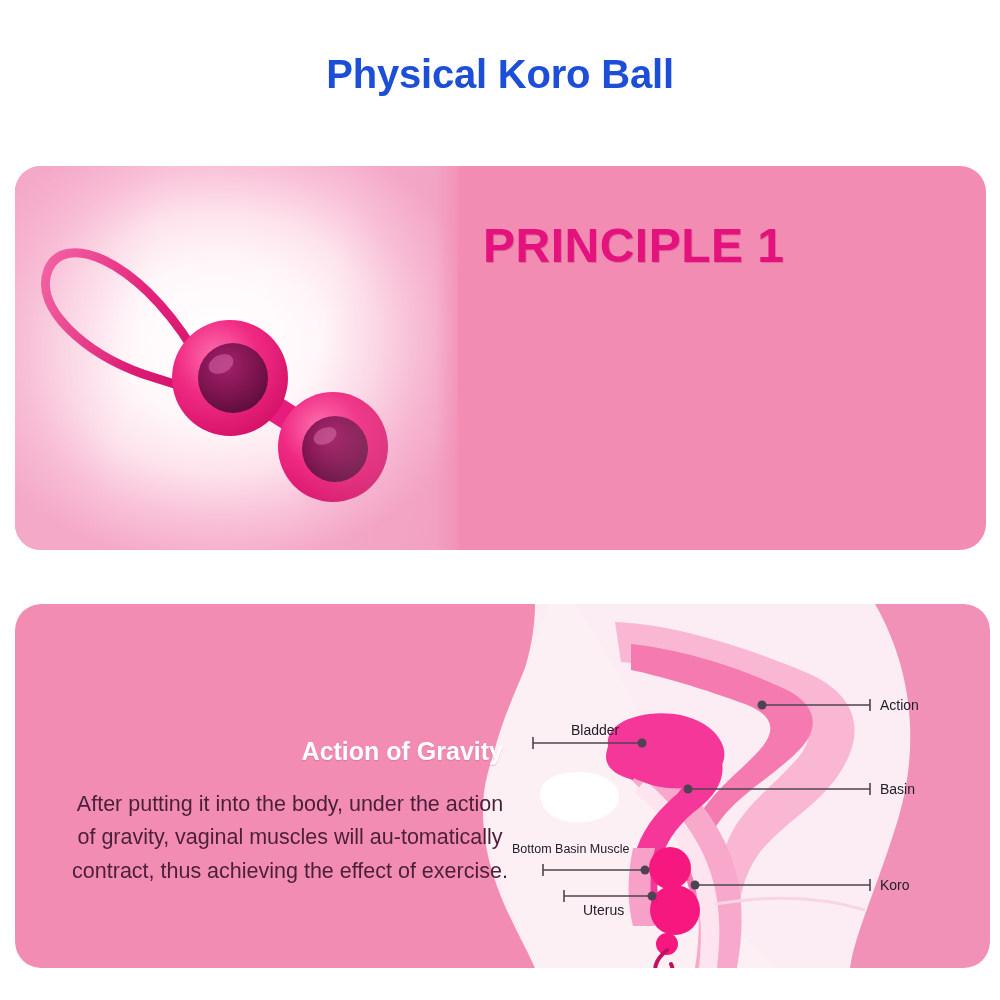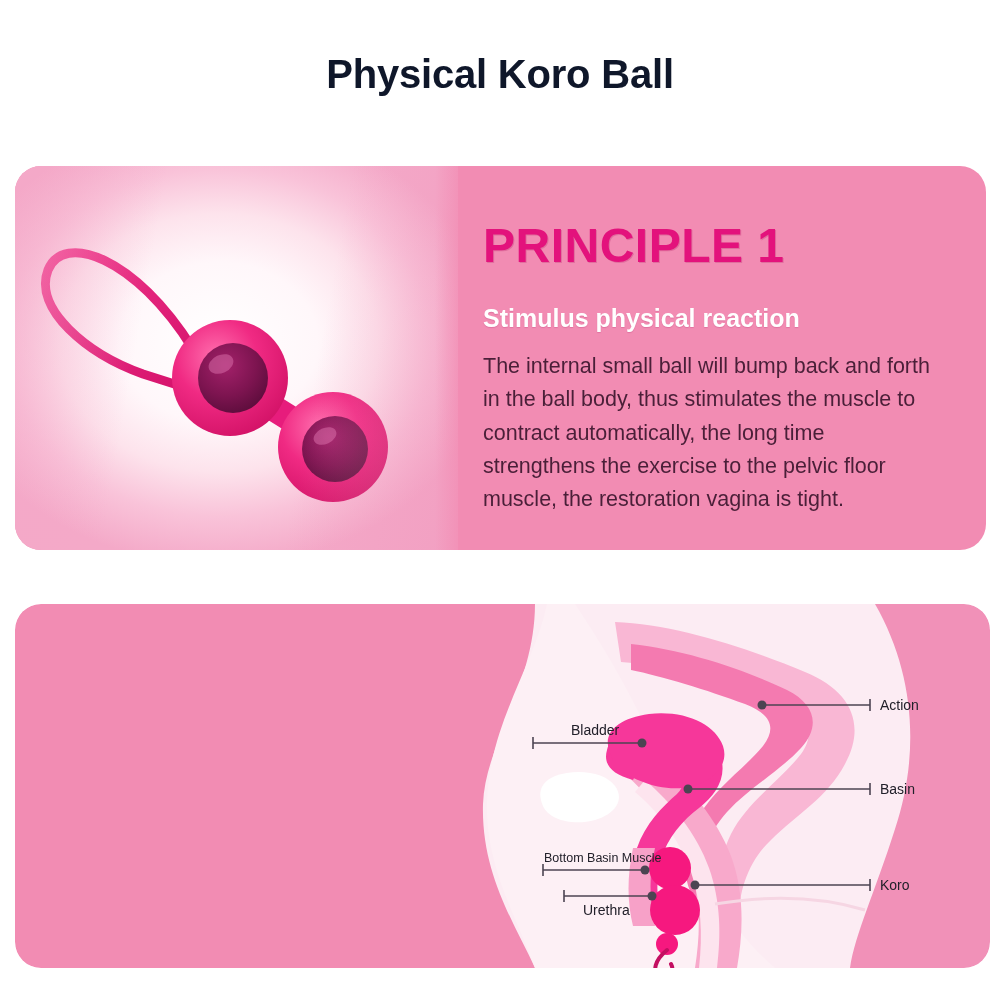--- a/index.html
+++ b/index.html
@@ -8,21 +8,21 @@
     background: #ffffff;
     font-family: "Liberation Sans", sans-serif;
     overflow: hidden;
   }
   .page { position: relative; width: 1000px; height: 1000px; background:#fff; }
 
   
   .title {
     position: absolute; top: 52px; left: 0; width: 1000px;
     text-align: center;
-    font-size: 40px; font-weight: bold; color: #0f172a;
+    font-size: 40px; font-weight: bold; color: #1d4ed8;
     letter-spacing: -0.2px;
   }
 
   
   .panel1 {
     position: absolute; left: 15px; top: 166px;
     width: 971px; height: 384px;
     border-radius: 26px; overflow: hidden;
     background: #f28cb3;
   }
@@ -118,22 +118,20 @@
 
         <circle cx="318" cy="281" r="55" fill="url(#ballA)"></circle>
         <circle cx="320" cy="283" r="33" fill="url(#innerA)"></circle>
         <ellipse cx="310" cy="270" rx="12" ry="8" fill="#d66aa6" opacity="0.55" transform="rotate(-25 310 270)"></ellipse>
       </svg>
     </div>
     <div class="p1-fade"></div>
 
     <div class="p1-text">
       <div class="kicker p1-kicker">PRINCIPLE 1</div>
-      <div class="subhead p1-sub">Stimulus physical reaction</div>
-      <div class="bodytext p1-body">The internal small ball will bump back and forth in the ball body, thus stimulates the muscle to contract automatically, the long time strengthens the exercise to the pelvic floor muscle, the restoration vagina is tight.</div>
     </div>
   </div>
 
   <div class="panel2">
 
     <svg class="anatomy" viewBox="0 0 975 364">
       <defs>
         <clipPath id="pclip">
             <rect x="0" y="0" width="975" height="364" rx="26"></rect>
           </clipPath>
@@ -199,20 +197,22 @@
           <circle cx="630" cy="266" r="4.5"></circle>
           <circle cx="637" cy="292" r="4.5"></circle>
         </g>
       </g>
     </svg>
 
     <div class="lbl" style="left:865px; top:93px;">Action</div>
     <div class="lbl" style="left:865px; top:177px;">Basin</div>
     <div class="lbl" style="left:865px; top:273px;">Koro</div>
     <div class="lbl" style="left:556px; top:118px;">Bladder</div>
-    <div class="lbl lbl-sm" style="left:497px; top:247px;margin-left:32px;">Bottom Basin Muscle</div>
-    <div class="lbl" style="left:568px; top:298px;">Urethra</div>
+    <div class="lbl lbl-sm" style="left:497px; top:238px;">Bottom Basin Muscle</div>
+    <div class="lbl" style="left:568px; top:298px;">Uterus</div>
 
     <div class="p2-text">
+      <div class="subhead p2-sub">Action of Gravity</div>
+      <div class="bodytext p2-body">After putting it into the body, under the action of gravity, vaginal muscles will au-tomatically contract, thus achieving the effect of exercise.</div>
     </div>
   </div>
 
 </div>
 
 </body></html>

